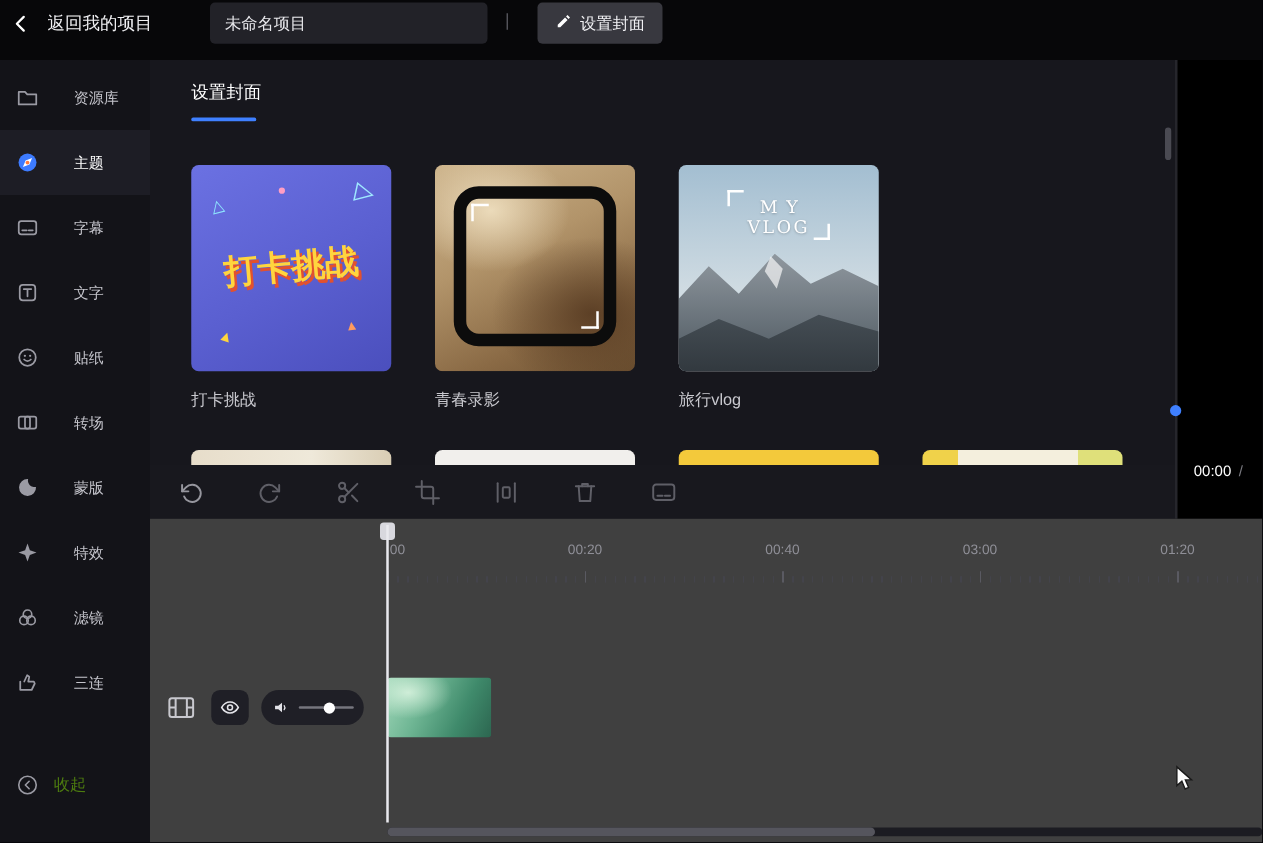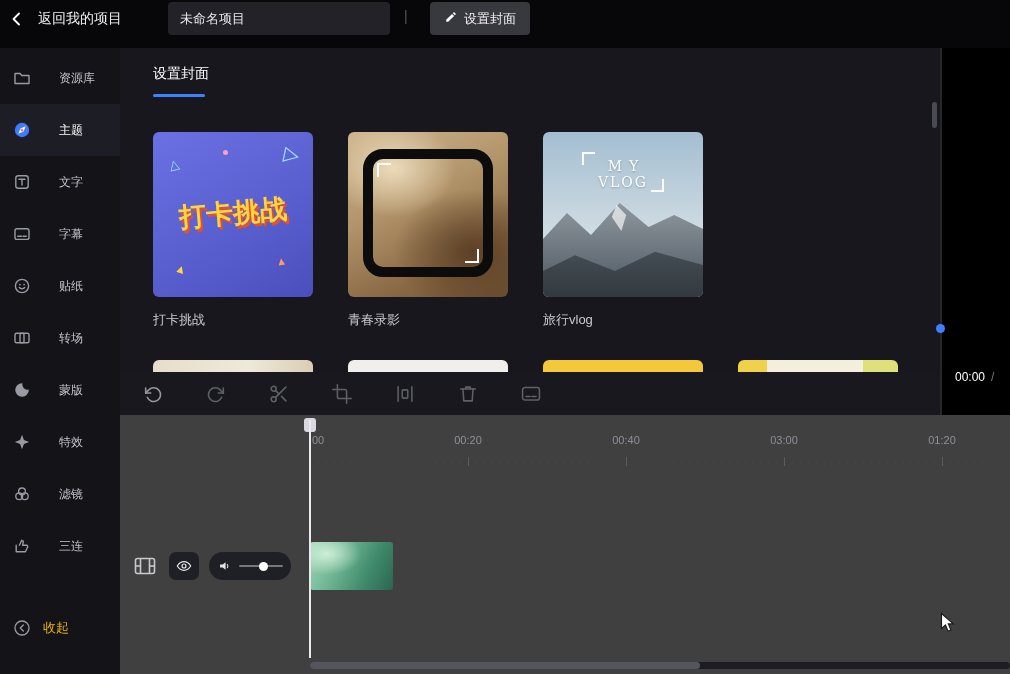--- a/index.html
+++ b/index.html
@@ -15,21 +15,21 @@
   .proj-input{position:absolute;left:168px;top:2px;width:222px;height:33px;background:#222228;border-radius:4px;display:flex;align-items:center;padding-left:12px;font-size:13px;color:#e8e8ec;cursor:text}
   .tb-pipe{position:absolute;left:404px;top:8px;font-size:14px;color:#55555c}
   .cover-btn{position:absolute;left:430px;top:2px;width:100px;height:33px;background:#38383f;border-radius:4px;display:flex;align-items:center;justify-content:center;gap:6px;font-size:13px;color:#f2f2f5;cursor:pointer}
 
   
   .sidebar{position:absolute;left:0;top:48px;width:120px;height:626px;background:#131318;z-index:20}
   .side-list{padding-top:4px}
   .side-item{height:52px;display:flex;align-items:center;padding-left:13px;gap:28px;color:#c4c4cb;font-size:12px;cursor:pointer}
   .side-item .ic{width:18px;height:18px;display:flex;align-items:center;justify-content:center;color:#9a9aa3}
   .side-item.active{background:#1d1d25;color:#fff}
-  .side-collapse{position:absolute;left:0;bottom:28px;width:120px;height:36px;display:flex;align-items:center;padding-left:13px;gap:12px;color:#eab308;font-size:13px;cursor:pointer}
+  .side-collapse{position:absolute;left:0;bottom:28px;width:120px;height:36px;display:flex;align-items:center;padding-left:13px;gap:12px;color:#4d7c0f;font-size:13px;cursor:pointer}
   .side-collapse .ic{width:18px;height:18px;color:#9a9aa3}
 
   
   .themes{position:absolute;left:120px;top:48px;width:820px;height:324px;background:#17171d;overflow:hidden}
   .tabbar{position:relative;height:52px;display:flex;align-items:center;padding-left:33px}
   .tab-label{font-size:14px;color:#fff;cursor:pointer}
   .tab-underline{position:absolute;left:33px;top:46px;width:52px;height:3px;border-radius:2px;background:#3f80ff}
   .cards{position:absolute;left:33px;top:84px;display:flex;gap:35px}
   .card{width:160px;cursor:pointer}
   .card-art{position:relative;width:160px;height:165px;border-radius:6px;overflow:hidden}
@@ -162,34 +162,34 @@
               <circle cx="9" cy="9" r="7.2" fill="#3d7bff"></circle>
               <path d="M9 3.8L11.2 9 9 14.2 6.8 9Z" fill="#fff" transform="rotate(45 9 9)"></path>
               <circle cx="9" cy="9" r="1.5" fill="#ff7a3c"></circle>
             </svg>
           </span>
         <span>主题</span>
       </div>
       <div class="side-item">
         <span class="ic">
             <svg width="18" height="18" viewBox="0 0 18 18" fill="none" stroke="currentColor" stroke-width="1.4" stroke-linecap="round">
+              <rect x="2" y="3.8" width="14" height="10.6" rx="2"></rect>
+              <path d="M4.8 11.2h3.6M10 11.2h3.2"></path>
+            </svg>
+          </span>
+        <span>字幕</span>
+      </div>
+      <div class="side-item">
+        <span class="ic">
+            <svg width="18" height="18" viewBox="0 0 18 18" fill="none" stroke="currentColor" stroke-width="1.4" stroke-linecap="round">
               <rect x="2.8" y="2.8" width="12.4" height="12.4" rx="2.5"></rect>
               <path d="M6 6.2h6M9 6.2V12"></path>
             </svg>
           </span>
         <span>文字</span>
-      </div>
-      <div class="side-item">
-        <span class="ic">
-            <svg width="18" height="18" viewBox="0 0 18 18" fill="none" stroke="currentColor" stroke-width="1.4" stroke-linecap="round">
-              <rect x="2" y="3.8" width="14" height="10.6" rx="2"></rect>
-              <path d="M4.8 11.2h3.6M10 11.2h3.2"></path>
-            </svg>
-          </span>
-        <span>字幕</span>
       </div>
       <div class="side-item">
         <span class="ic">
             <svg width="18" height="18" viewBox="0 0 18 18" fill="none" stroke="currentColor" stroke-width="1.4" stroke-linecap="round">
               <circle cx="9" cy="9" r="6.6"></circle>
               <circle cx="6.9" cy="7.6" r=".9" fill="currentColor" stroke="none"></circle>
               <circle cx="11.1" cy="7.6" r=".9" fill="currentColor" stroke="none"></circle>
               <path d="M6.3 10.6c1.6 1.6 3.8 1.6 5.4 0"></path>
             </svg>
           </span>

